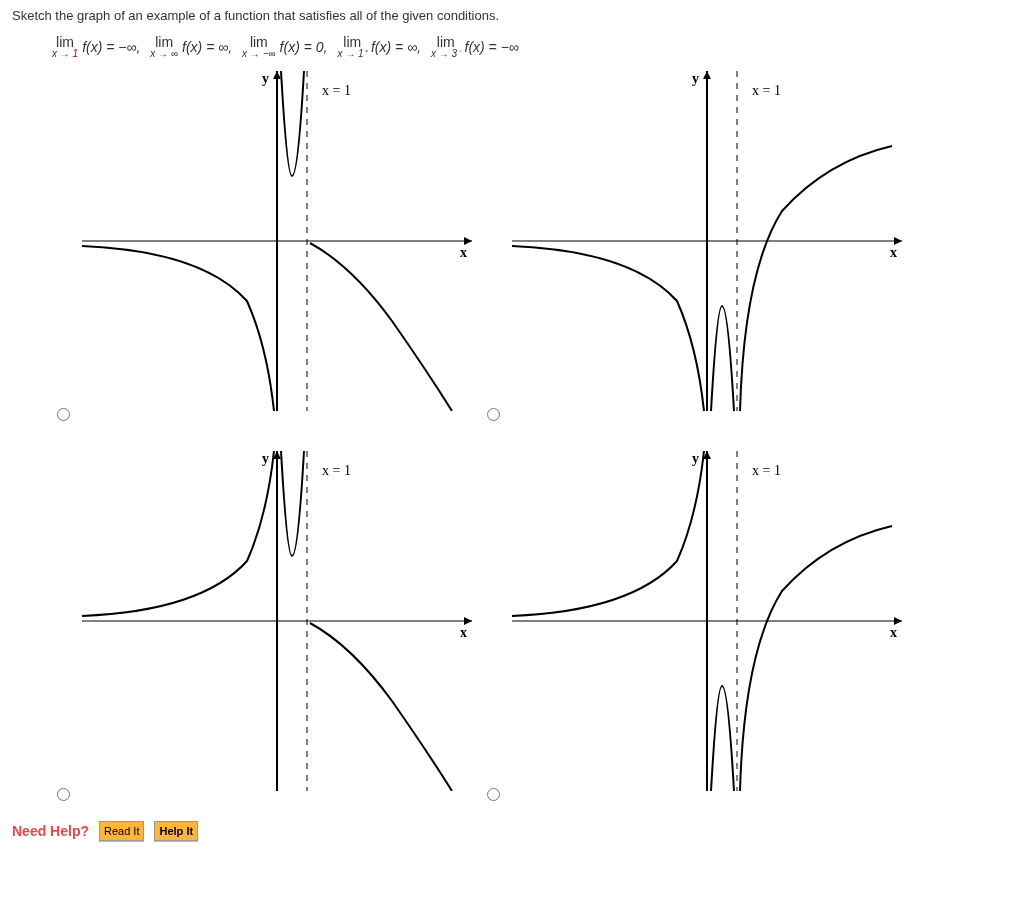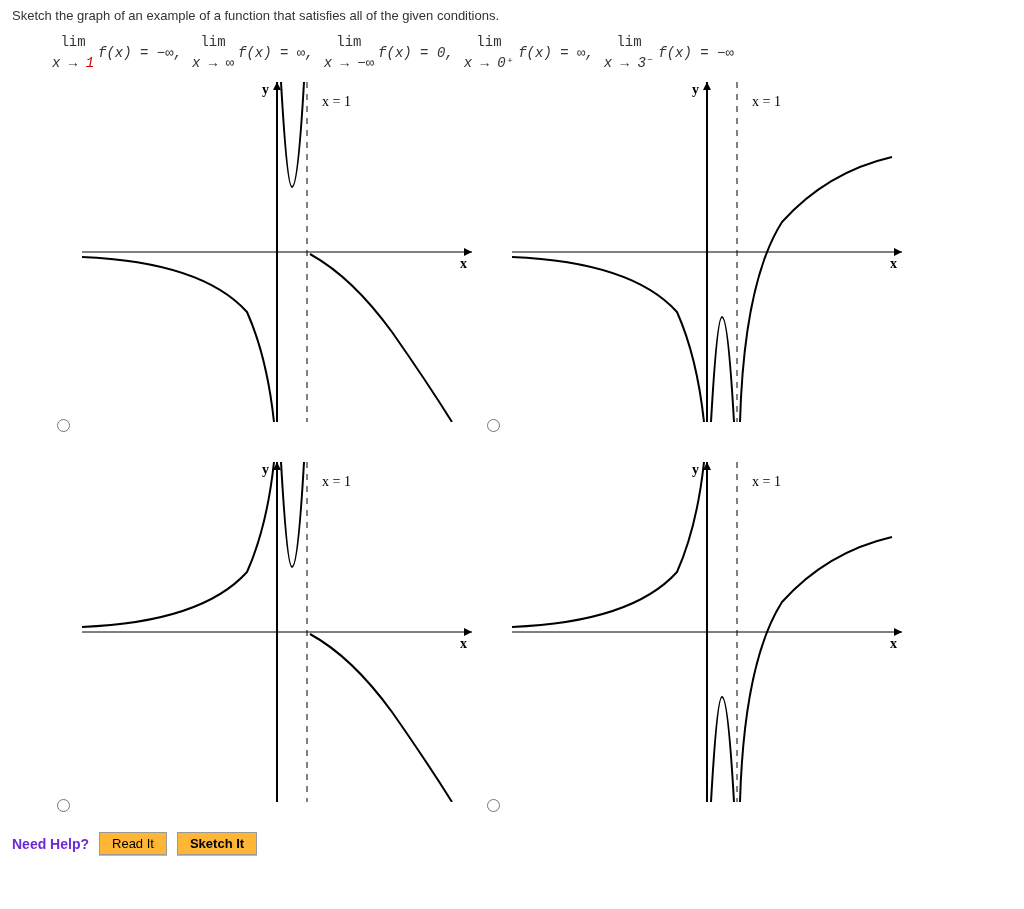--- a/index.html
+++ b/index.html
@@ -6,30 +6,30 @@
     font-family: Arial, Helvetica, sans-serif;
     font-size: 13px;
     color: #333;
     margin: 0;
     padding: 8px 12px;
     background: #fff;
   }
   .prompt { margin-bottom: 12px; }
   .conditions {
     margin: 4px 0 12px 40px;
-    font-family: Liberation Mono, monospace;
+    font-family: Liberation Sans, sans-serif;
     font-size: 14px;
     display: flex;
     flex-wrap: wrap;
     gap: 10px;
   }
   .lim-block { display: inline-flex; align-items: center; gap: 4px; }
   .lim-stack { display: inline-flex; flex-direction: column; align-items: center; line-height: 1; }
   .lim-top { font-size: 14px; }
-  .lim-bot { font-size: 14px; font-style: italic; margin-top: 7px; }
+  .lim-bot { font-size: 10px; font-style: italic; }
   .italic { font-style: italic; }
   .red { color: #c00; }
 
   .grid {
     display: grid;
     grid-template-columns: 420px 420px;
     grid-template-rows: 360px 360px;
     gap: 20px 10px;
     margin-left: 40px;
   }
@@ -51,30 +51,30 @@
   svg { display: block; }
 
   .need-help-row {
     display: flex;
     align-items: center;
     gap: 10px;
     margin-top: 10px;
     margin-left: 0;
   }
   .need-help-label {
-    color: #6d28d9;
+    color: #ef4444;
     font-weight: bold;
     font-size: 14px;
   }
   .help-btn {
     background: #ffb637;
     border: 1px solid #999;
     box-shadow: 0 1px 0 #bbb;
-    font-size: 13px;
-    padding: 3px 12px;
+    font-size: 11px;
+    padding: 3px 4px;
     cursor: pointer;
     font-family: Arial, sans-serif;
   }
   .help-btn:first-of-type { font-weight: normal; }
   .help-btn.watch { font-weight: bold; }
 </style>
 </head>
 <body>
 
 <div class="prompt">Sketch the graph of an example of a function that satisfies all of the given conditions.</div>
@@ -97,21 +97,21 @@
   <span class="lim-block">
     <span class="lim-stack">
         <span class="lim-top">lim</span>
         <span class="lim-bot">x → −∞</span>
       </span>
     <span class="italic">f(x) = 0,</span>
   </span>
   <span class="lim-block">
     <span class="lim-stack">
         <span class="lim-top">lim</span>
-        <span class="lim-bot">x → 0⁺</span>
+        <span class="lim-bot">x → 1⁺</span>
       </span>
     <span class="italic">f(x) = ∞,</span>
   </span>
   <span class="lim-block">
     <span class="lim-stack">
         <span class="lim-top">lim</span>
         <span class="lim-bot">x → 3⁻</span>
       </span>
     <span class="italic">f(x) = −∞</span>
   </span>
@@ -208,14 +208,14 @@
         <path d="M 228 340 Q 232 200 270 140 Q 315 90 380 75" stroke="#000" stroke-width="2" fill="none"></path>
       </svg>
     </div>
   </div>
 
 </div>
 
 <div class="need-help-row">
   <span class="need-help-label">Need Help?</span>
   <button class="help-btn">Read It</button>
-  <button class="help-btn watch">Sketch It</button>
+  <button class="help-btn watch">Help It</button>
 </div>
 
 </body></html>

